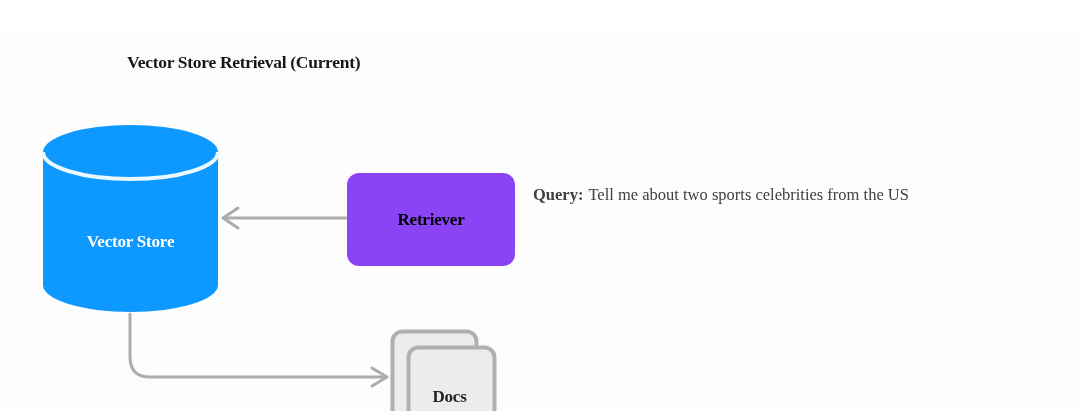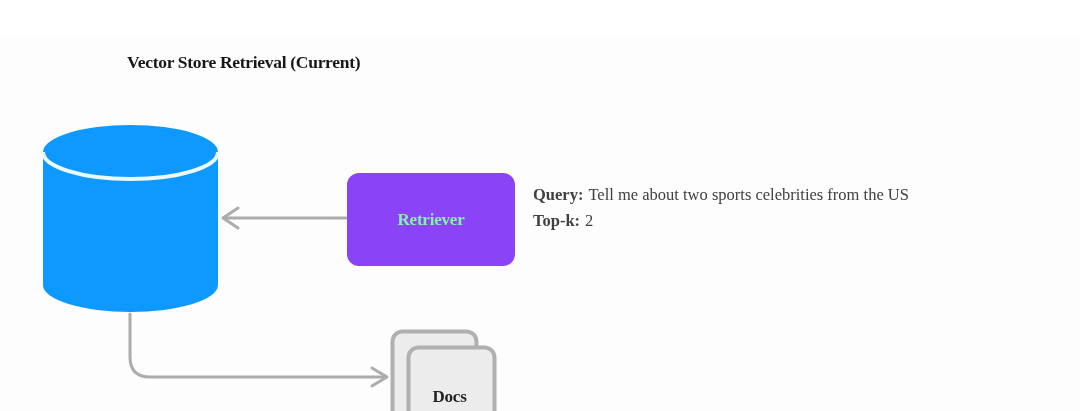--- a/index.html
+++ b/index.html
@@ -30,21 +30,21 @@
     letter-spacing: -0.2px;
   }
 
   .retriever-box {
     left: 347px; top: 138px; width: 168px; height: 93px;
     background: #8A44F6;
     border-radius: 12px;
     display: flex; align-items: center; justify-content: center;
   }
   .retriever-box .lbl {
-    color: #86efac; font-size: 17px; font-weight: 700; letter-spacing: -0.2px;
+    color: #000000; font-size: 17px; font-weight: 700; letter-spacing: -0.2px;
   }
 
   .docs-label {
     left: 408px; top: 352px; width: 83px;
     text-align: center;
     color: #222222; font-size: 17px; font-weight: 700; letter-spacing: -0.2px;
   }
 
   .annotation {
     left: 533px; top: 147px;
@@ -82,29 +82,27 @@
     </g>
 
     <g>
       <rect class="doc-card" x="392.5" y="296.5" width="84" height="98" rx="10" fill="#ECECEC"></rect>
       <rect class="doc-card" x="408.5" y="312.5" width="86" height="95" rx="10" fill="#ECECEC"></rect>
     </g>
   </svg>
 
   <div class="abs title">Vector Store Retrieval (Current)</div>
 
+  <div class="abs cyl-label">Vector Store</div>
 
   <div class="abs retriever-box">
     <span class="lbl">Retriever</span>
   </div>
 
   <div class="abs docs-label">Docs</div>
 
   <div class="abs annotation">
     <div class="line">
       <span class="lbl">Query:</span><span class="val">Tell me about two sports celebrities from the US</span>
     </div>
-    <div class="line">
-      <span class="lbl">Top-k:</span><span class="val">2</span>
-    </div>
   </div>
 
 </div>
 
 </body></html>

